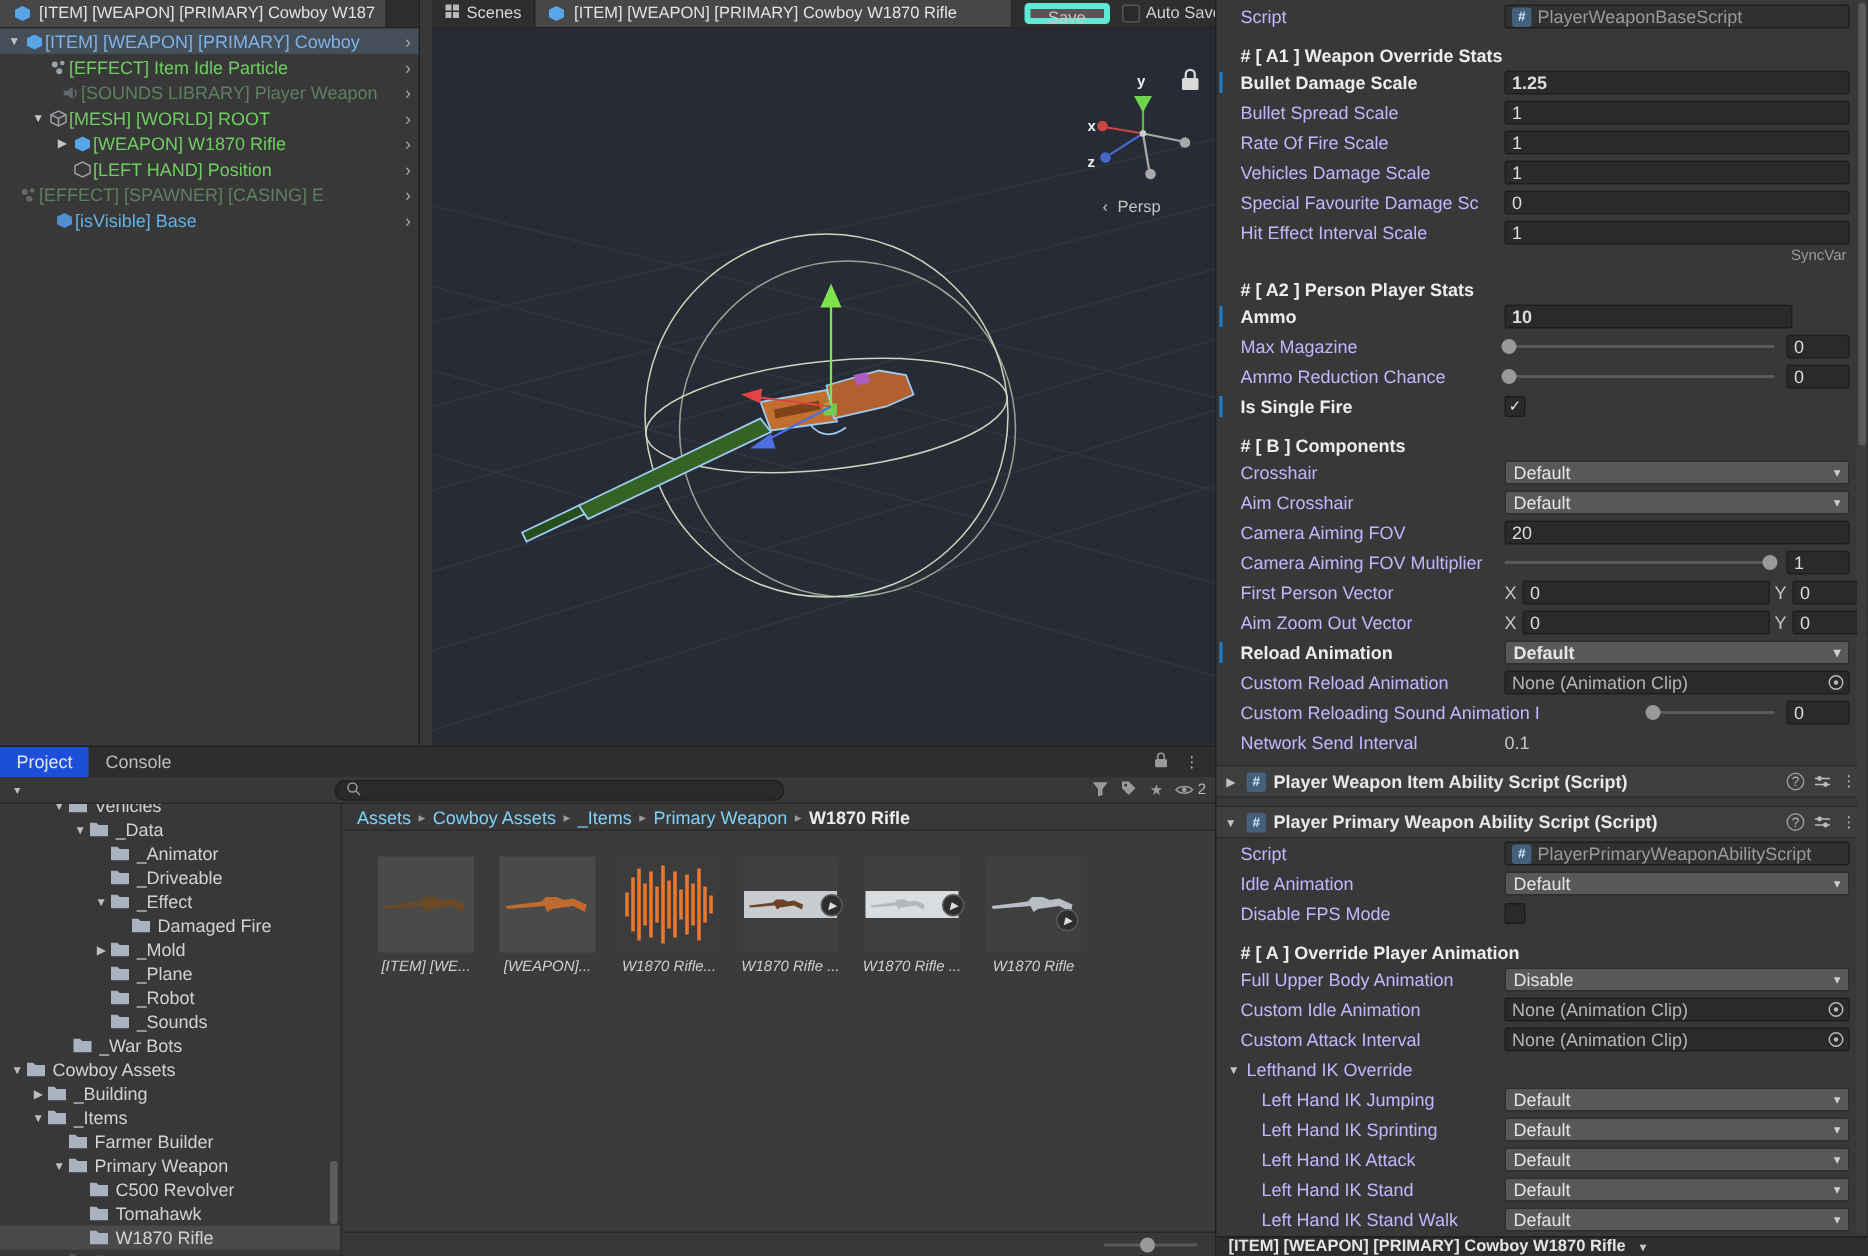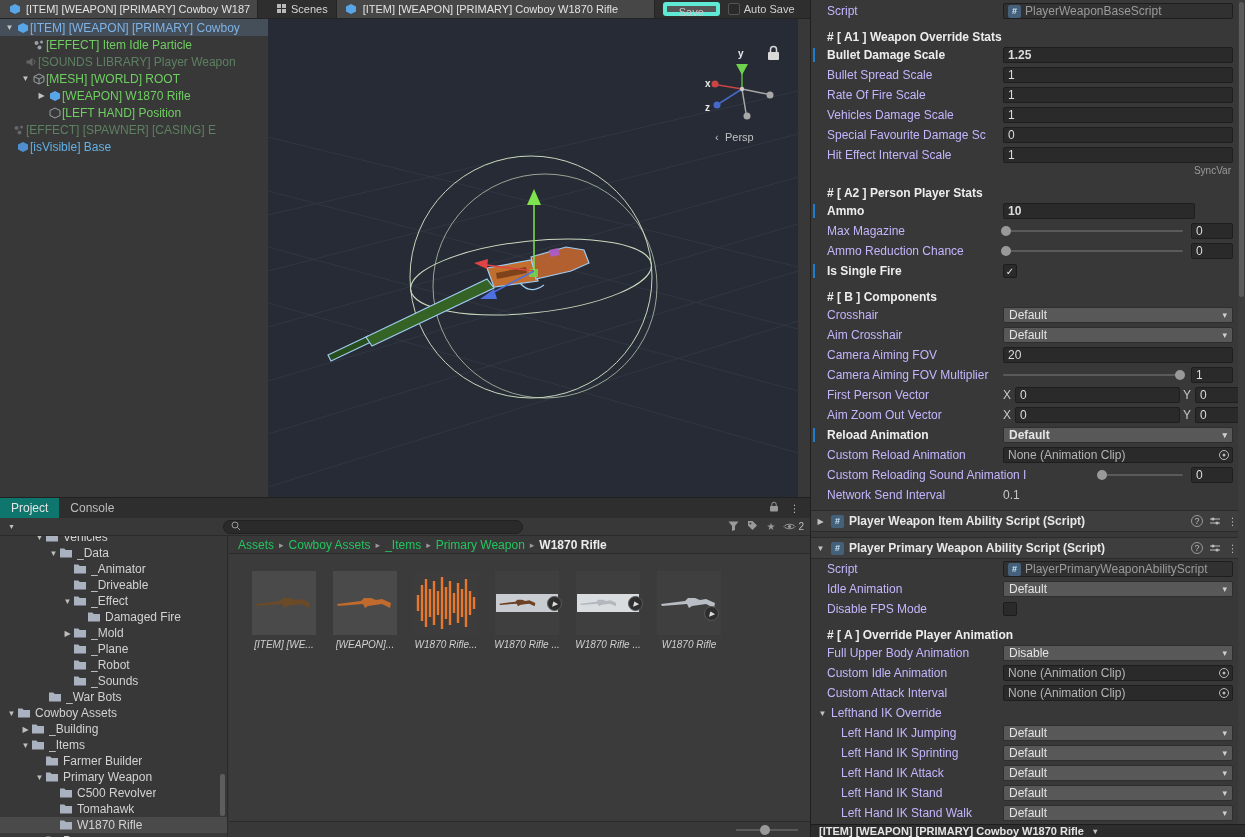--- a/index.html
+++ b/index.html
@@ -29,21 +29,21 @@
   .hrow.sel { background:#454f59; }
   .fold { width:11px; flex:none; font-size:8px; color:#C2C2C2; text-align:center; }
   .oicon { width:15px; flex:none; display:inline-flex; justify-content:center; }
   .oicon.dim { opacity:.45; }
   .hlabel { white-space:nowrap; overflow:hidden; flex:1; }
   .c-blue { color:#7FB2E6; } .c-green { color:#6FCE61; }
   .c-dim { color:#5E8062; } .c-cyan { color:#63B1E6; }
   .chev { width:14px; flex:none; color:#A8A8A8; font-size:12px; text-align:center; }
 
   
-  .scene { left:268px; top:0; width:592px; height:497px; }
+  .scene { left:288px; top:0; width:592px; height:497px; }
   .viewport { position:absolute; left:0; top:19px; width:530px; height:478px; background:#262B35; }
 
   
   .inspector { left:810px; top:0; width:435px; height:837px; border-left:1px solid #202020;
     overflow:hidden; padding-top:1px; }
   .irow { display:flex; align-items:center; height:20px; padding:0 12px 0 16px; position:relative; }
   .ilabel { width:176px; flex:none; white-space:nowrap; overflow:hidden; color:#c4b5fd; }
   .bold .ilabel { font-weight:bold; color:#EDEDED; }
   .override::before { content:""; position:absolute; left:2px; top:3px; bottom:3px; width:2px; background:#1d7ecf; }
   .tfield { flex:1; min-width:0; height:16px; background:#2A2A2A; border:1px solid #1e1e1e;
@@ -85,42 +85,42 @@
   .insp-footer { position:absolute; left:0; right:0; bottom:0; height:13px; background:#2d2d2d;
     border-top:1px solid #1d1d1d; display:flex; align-items:center; gap:6px; padding:0 8px;
     font-size:11px; font-weight:bold; color:#E4E4E4; }
   .insp-scroll { position:absolute; right:0; top:0; width:7px; height:824px; background:#3c3c3c; }
   .insp-thumb { position:absolute; left:1px; right:1px; top:2px; height:295px; background:#5B5B5B; border-radius:3px; }
 
   
   .project { left:0; top:497px; width:810px; height:340px; border-top:1px solid #202020; }
   .ptabs { height:20px; background:#2e2e2e; display:flex; align-items:stretch; }
   .ptab { padding:0 11px; display:flex; align-items:center; font-size:12px; color:#BDBDBD; }
-  .ptab.active { background:#0f766e; color:#E4E4E4; }
+  .ptab.active { background:#1d4ed8; color:#E4E4E4; }
   .ptabs-right { margin-left:auto; display:flex; align-items:center; gap:9px; padding-right:9px; }
   .ptoolbar { height:18px; background:#383838; border-bottom:1px solid #2a2a2a; display:flex;
     align-items:center; padding:0 6px; gap:8px; }
   .searchbox { width:300px; height:14px; margin:0 auto; background:#2A2A2A; border:1px solid #212121;
     border-radius:8px; display:flex; align-items:center; gap:4px; padding:0 7px; }
   .searchbox input { flex:1; min-width:0; background:transparent; border:none; outline:none;
     color:#D6D6D6; font-size:11px; font-family:inherit; }
   .tbicons { display:flex; align-items:center; gap:8px; }
   .tree { position:absolute; left:0; top:38px; width:228px; bottom:0; overflow:hidden;
     border-right:1px solid #2a2a2a; }
   .trow { height:16px; display:flex; align-items:center; white-space:nowrap; }
   .trow.sel { background:#4A4A4A; }
   .trow.cut { margin-top:-7px; }
   .arr { width:11px; flex:none; font-size:8px; color:#BEBEBE; text-align:center; }
   .ficon { flex:none; margin-right:4px; display:inline-flex; }
   .tlabel { color:#D2D2D2; overflow:hidden; }
   .tree-scroll { position:absolute; right:2px; top:238px; width:5px; height:42px; background:#5D5D5D; border-radius:2px; }
   .assets { position:absolute; left:229px; top:38px; right:0; bottom:0; background:#3B3B3B; }
   .breadcrumb { height:18px; background:#383838; border-bottom:1px solid #2a2a2a; display:flex;
     align-items:center; gap:5px; padding:0 9px; font-size:12px; }
-  .crumb { color:#22c55e; } .crumb.last { font-weight:bold; color:#ECECEC; }
+  .crumb { color:#7dd3fc; } .crumb.last { font-weight:bold; color:#ECECEC; }
   .bsep { color:#9A9A9A; font-size:9px; }
   .agrid { position:absolute; left:0; right:0; top:18px; bottom:16px; padding:17px 0 0 22px;
     display:flex; gap:15px; align-items:flex-start; }
   .aitem { width:66px; display:flex; flex-direction:column; align-items:center; gap:4px;font-style:italic; }
   .thumb { width:64px; height:64px; position:relative; background:#4A4A4A; }
   .thumb.t-wave { background:#3C3C3C; }
   .thumb.t-clip { background:#3F3F3F; }
   .strip { position:absolute; left:1px; right:1px; top:23px; height:18px; background:#C9CDD2;
     display:flex; align-items:center; }
   .strip.lighter { background:#DADDE0; }
@@ -164,21 +164,21 @@
       <span class="oicon">
           <svg width="12" height="12">
             <circle cx="3.5" cy="4" r="2" fill="#9AA0A6"></circle>
             <circle cx="8.5" cy="3" r="1.5" fill="#9AA0A6"></circle>
             <circle cx="6.5" cy="8.5" r="2" fill="#9AA0A6"></circle>
           </svg>
         </span>
       <span class="hlabel c-green">[EFFECT] Item Idle Particle</span>
       <span class="chev">›</span>
     </div>
-    <div class="hrow" style="padding-left:12px">
+    <div class="hrow" style="padding-left:28px">
       <span class="fold"></span>
       <span class="oicon dim">
           <svg width="12" height="12">
             <path d="M1.5 4.5h2.5L7.5 1.8v8.4L4 7.5H1.5Z" fill="#9AA0A6"></path>
             <path d="M8.8 3.5a3.5 3.5 0 0 1 0 5" stroke="#9AA0A6" fill="none"></path>
           </svg>
         </span>
       <span class="hlabel c-dim">[SOUNDS LIBRARY] Player Weapon</span>
       <span class="chev">›</span>
     </div>
@@ -218,21 +218,21 @@
       <span class="oicon dim">
           <svg width="12" height="12">
             <circle cx="3.5" cy="4" r="2" fill="#9AA0A6"></circle>
             <circle cx="8.5" cy="3" r="1.5" fill="#9AA0A6"></circle>
             <circle cx="6.5" cy="8.5" r="2" fill="#9AA0A6"></circle>
           </svg>
         </span>
       <span class="hlabel c-dim">[EFFECT] [SPAWNER] [CASING] E</span>
       <span class="chev">›</span>
     </div>
-    <div class="hrow" style="padding-left:4px">
+    <div class="hrow" style="padding-left:24px">
       <span class="fold"></span>
       <span class="oicon">
           <svg width="12" height="12" viewBox="0 0 12 12">
             <path d="M6 1 11 3.5v5L6 11 1 8.5v-5Z" fill="#4F8FD0"></path>
           </svg>
         </span>
       <span class="hlabel c-cyan">[isVisible] Base</span>
       <span class="chev">›</span>
     </div>
   </div>

